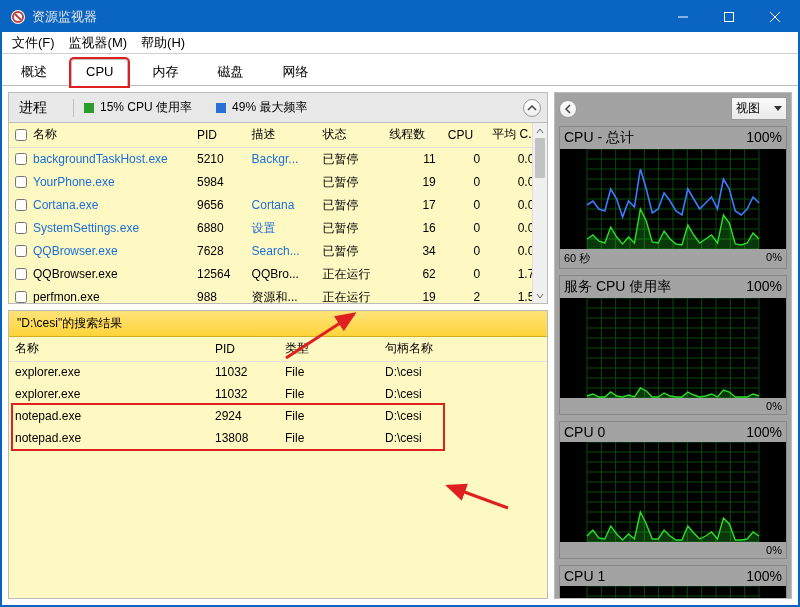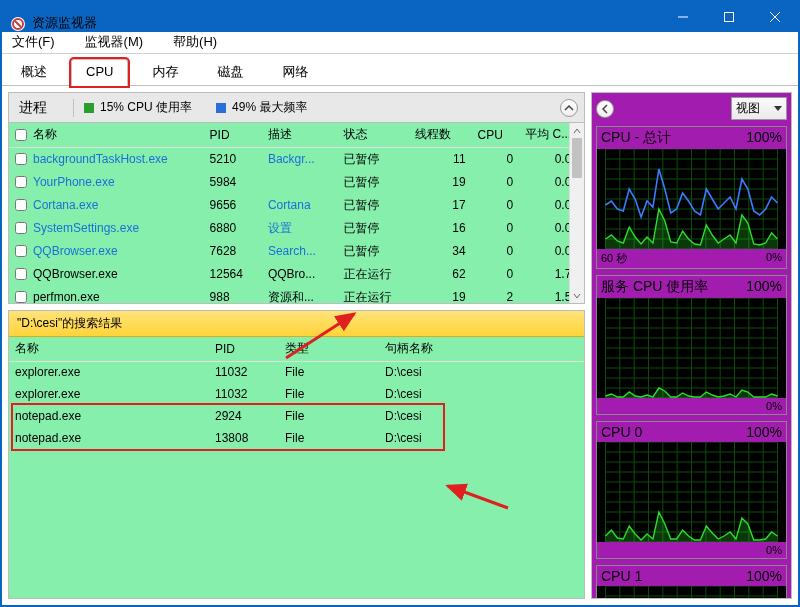--- a/index.html
+++ b/index.html
@@ -1,33 +1,33 @@
 <!DOCTYPE html>
 <html><head>
 <meta charset="utf-8">
 <style>
   * { box-sizing: border-box; margin: 0; padding: 0; font-family: "Segoe UI", "Microsoft YaHei", sans-serif; }
   body { background: #fff; font-size: 12px; }
   .window { width: 800px; height: 607px; border: 2px solid #0a65c2; display: flex; flex-direction: column; background: #fff; position: relative; }
-  .titlebar { height: 30px; background: #0a65c2; color: #000000; display: flex; align-items: flex-end; padding: 0 0 0 8px; }
+  .titlebar { height: 30px; background: #0a65c2; color: #e5e5e5; display: flex; align-items: center; padding: 0 0 0 8px; }
   .titlebar .icon { width: 16px; height: 16px; margin-right: 6px; }
   .titlebar .icon svg { display: block; }
   .titlebar .title { flex: 1; font-size: 13px; }
   .titlebar .btns { display: flex; }
   .titlebar .btn { width: 46px; height: 30px; display: flex; align-items: center; justify-content: center; color: #fff; }
   .titlebar .btn svg { stroke: #fff; fill: none; }
-  .menubar { height: 22px; background: #fff; display: flex; align-items: flex-end; padding: 0 4px; font-size: 13px; border-bottom: 1px solid #d0d0d0; gap: 16px; }
+  .menubar { height: 22px; background: #fff; display: flex; align-items: center; padding: 0 4px; font-size: 13px; border-bottom: 1px solid #d0d0d0; }
   .menubar .item { padding: 2px 6px; margin-right: 2px; }
   .tabs { display: flex; padding: 4px 4px 0 4px; border-bottom: 1px solid #c0c0c0; background: #fff; }
   .tab { padding: 4px 14px; border: 1px solid transparent; border-bottom: none; font-size: 13px; margin-right: 9px; }
   .tab.active { background: #fff; border-color: #c0c0c0; border-radius: 3px 3px 0 0; position: relative; top: 1px; }
   .main { flex: 1; display: flex; padding: 6px; gap: 6px; overflow: hidden; }
   .left { flex: 1; display: flex; flex-direction: column; gap: 6px; overflow: hidden; }
-  .right { width: 201px; border: 1px solid #bcbcbc; background: #a21caf; overflow-y: auto; overflow-x: hidden; padding: 4px; }
-  .panel { border: 1px solid #bcbcbc; background: #86efac; }
+  .right { width: 238px; border: 1px solid #bcbcbc; background: #a3a3a3; overflow-y: auto; overflow-x: hidden; padding: 4px; }
+  .panel { border: 1px solid #bcbcbc; background: #fef9c3; }
   .panel-header { height: 30px; background: #e8e8e8; border-bottom: 1px solid #bcbcbc; display: flex; align-items: center; padding: 0 6px 0 10px; font-size: 14px; }
   .panel-header .title { font-weight: 400; margin-right: 16px; }
   .panel-header .sep { width: 1px; height: 18px; background: #c0c0c0; margin: 0 10px; }
   .panel-header .metric { display: flex; align-items: center; margin-right: 24px; font-size: 12px; }
   .panel-header .sq { width: 10px; height: 10px; margin-right: 6px; }
   .panel-header .sq.green { background: #2a9d2a; }
   .panel-header .sq.blue { background: #2a6ed8; }
   .panel-header .spacer { flex: 1; }
   .panel-header .chev { width: 18px; height: 18px; border: 1px solid #9a9a9a; border-radius: 50%; display: flex; align-items: center; justify-content: center; background: linear-gradient(#fff,#eee); }
   .panel-body { overflow: auto; }

